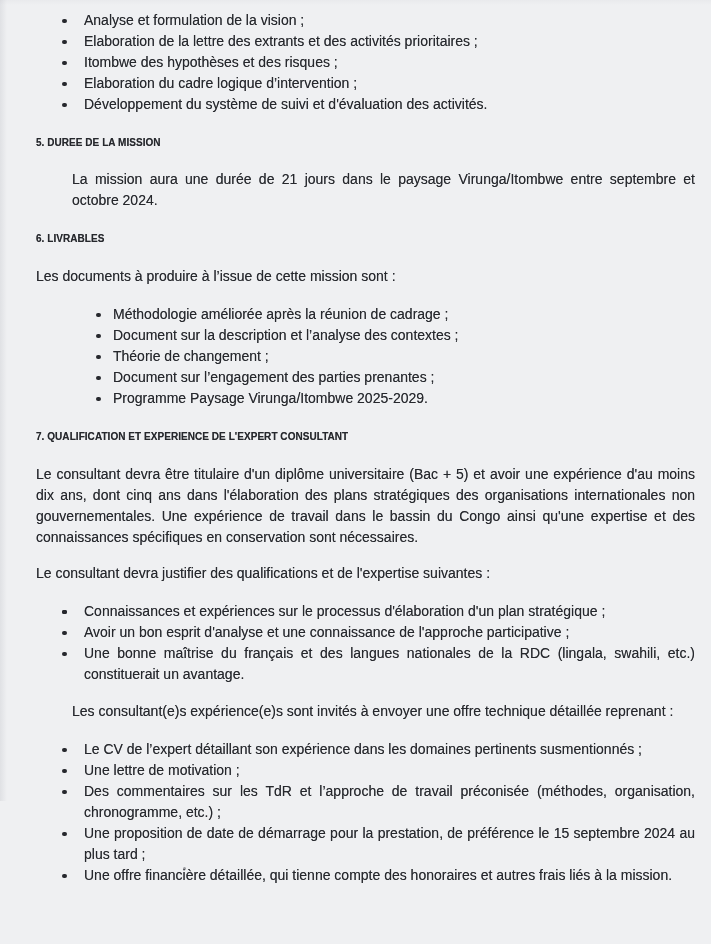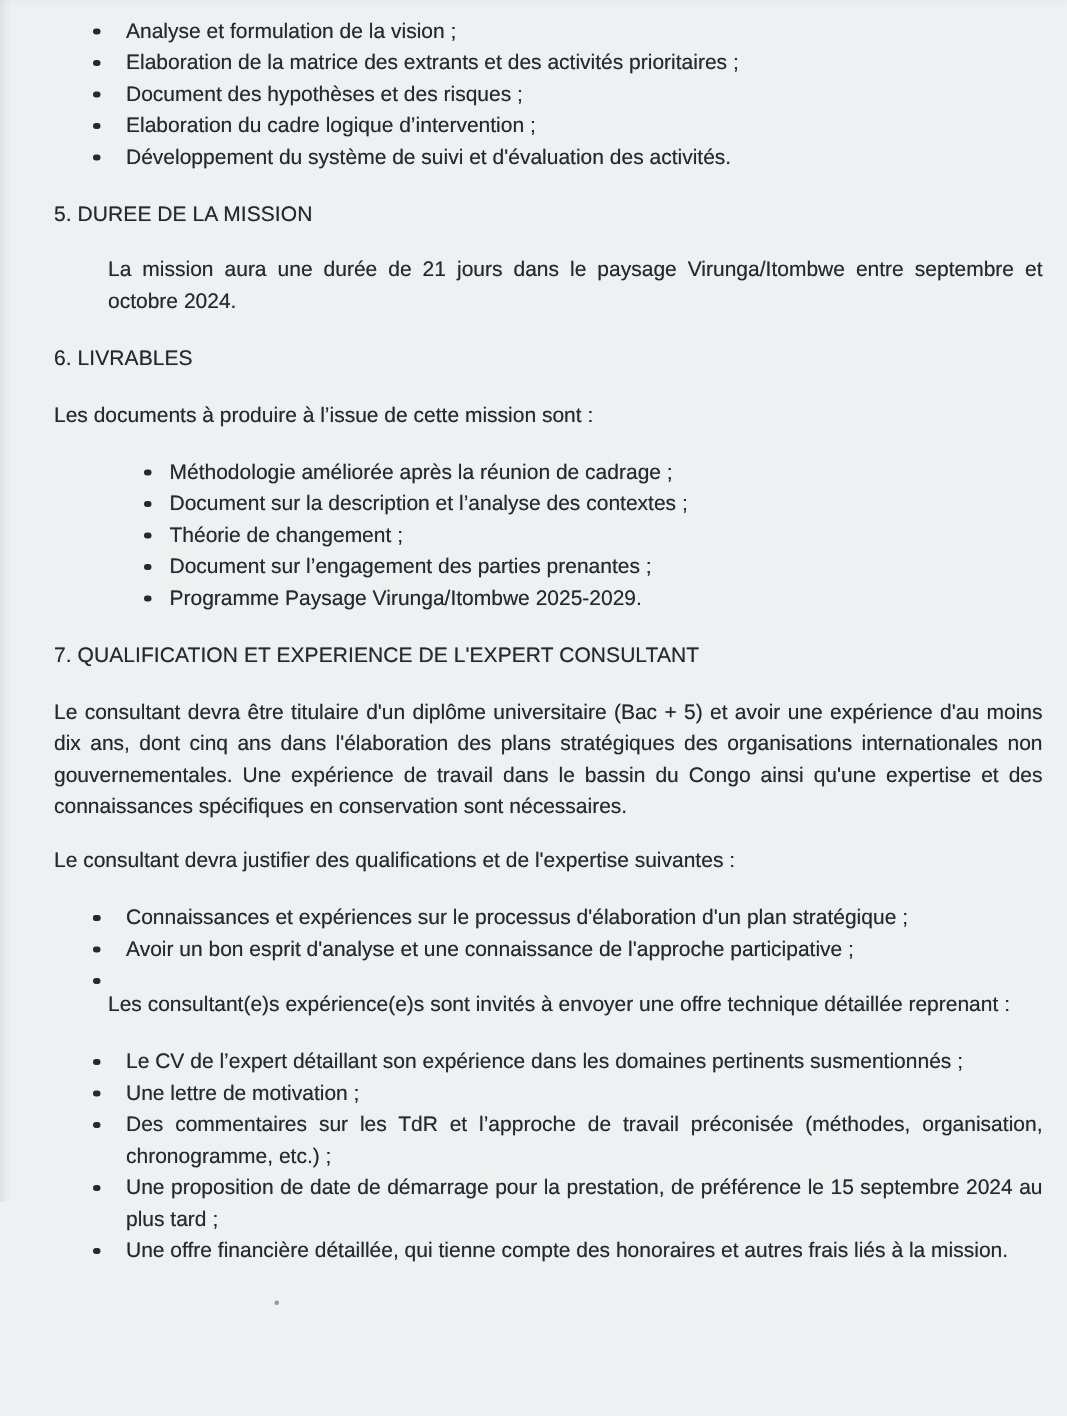--- a/index.html
+++ b/index.html
@@ -15,22 +15,22 @@
     padding: 10px 16px 0 36px;
     font-family: "Liberation Sans", sans-serif;
     font-size: 14px;
     line-height: 21px;
     color: #26282d;
     text-shadow: 0 0 0.45px rgba(38, 40, 45, 0.55);
     background: linear-gradient(90deg, rgba(170,172,180,0.22) 0px, rgba(170,172,180,0.0) 7px),
                 linear-gradient(180deg, rgba(190,192,198,0.12) 0px, rgba(190,192,198,0.0) 5px);
   }
   h2 {
-    font-size: 14px; line-height: 21px;
-    font-weight: normal;
+    font-size: 10px; line-height: 21px;
+    font-weight: bold;
     margin: 17px 0 0 0;
     letter-spacing: 0.05px;
   }
   p {
     margin: 17px 0 0 0;
     text-align: justify;
   }
   ul.blist {
     list-style: none;
     margin: 17px 0 0 0;
@@ -61,22 +61,22 @@
     background: rgba(80, 82, 90, 0.55);
   }
 </style>
 </head>
 <body>
 
 <div class="page">
 
   <ul class="blist first">
     <li><span class="dot"></span><span>Analyse et formulation de la vision ;</span></li>
-    <li><span class="dot"></span><span>Elaboration de la matrice des extrants et des activités prioritaires ;</span></li>
-    <li><span class="dot"></span><span>Document des hypothèses et des risques ;</span></li>
+    <li><span class="dot"></span><span>Elaboration de la lettre des extrants et des activités prioritaires ;</span></li>
+    <li><span class="dot"></span><span>Itombwe des hypothèses et des risques ;</span></li>
     <li><span class="dot"></span><span>Elaboration du cadre logique d’intervention ;</span></li>
     <li><span class="dot"></span><span>Développement du système de suivi et d'évaluation des activités.</span></li>
   </ul>
 
   <h2>5. DUREE DE LA MISSION</h2>
   <p class="mt16">La mission aura une durée de 21 jours dans le paysage Virunga/Itombwe entre septembre et octobre 2024.</p>
 
   <h2>6. LIVRABLES</h2>
   <p>Les documents à produire à l’issue de cette mission sont :</p>
 
@@ -89,21 +89,21 @@
   </ul>
 
   <h2>7. QUALIFICATION ET EXPERIENCE DE L'EXPERT CONSULTANT</h2>
   <p>Le consultant devra être titulaire d'un diplôme universitaire (Bac + 5) et avoir une expérience d'au moins dix ans, dont cinq ans dans l'élaboration des plans stratégiques des organisations internationales non gouvernementales. Une expérience de travail dans le bassin du Congo ainsi qu'une expertise et des connaissances spécifiques en conservation sont nécessaires.</p>
   <p class="mt15">Le consultant devra justifier des qualifications et de l'expertise suivantes :</p>
 
   <ul class="blist">
     <li><span class="dot"></span></li>
     <li><span class="dot"></span><span>Connaissances et expériences sur le processus d'élaboration d'un plan stratégique ;</span></li>
     <li><span class="dot"></span><span>Avoir un bon esprit d'analyse et une connaissance de l'approche participative ;</span></li>
-    <li><span class="dot"></span></li>
+    <li><span class="dot"></span><span>Une bonne maîtrise du français et des langues nationales de la RDC (lingala, swahili, etc.) constituerait un avantage.</span></li>
   </ul>
 
   <p class="mt16">Les consultant(e)s expérience(e)s sont invités à envoyer une offre technique détaillée reprenant :</p>
 
   <ul class="blist">
     <li><span class="dot"></span><span>Le CV de l’expert détaillant son expérience dans les domaines pertinents susmentionnés ;</span></li>
     <li><span class="dot"></span><span>Une lettre de motivation ;</span></li>
     <li><span class="dot"></span><span>Des commentaires sur les TdR et l’approche de travail préconisée (méthodes, organisation, chronogramme, etc.) ;</span></li>
     <li><span class="dot"></span><span>Une proposition de date de démarrage pour la prestation, de préférence le 15 septembre 2024 au plus tard ;</span></li>
     <li><span class="dot"></span><span>Une offre financière détaillée, qui tienne compte des honoraires et autres frais liés à la mission.</span></li>

